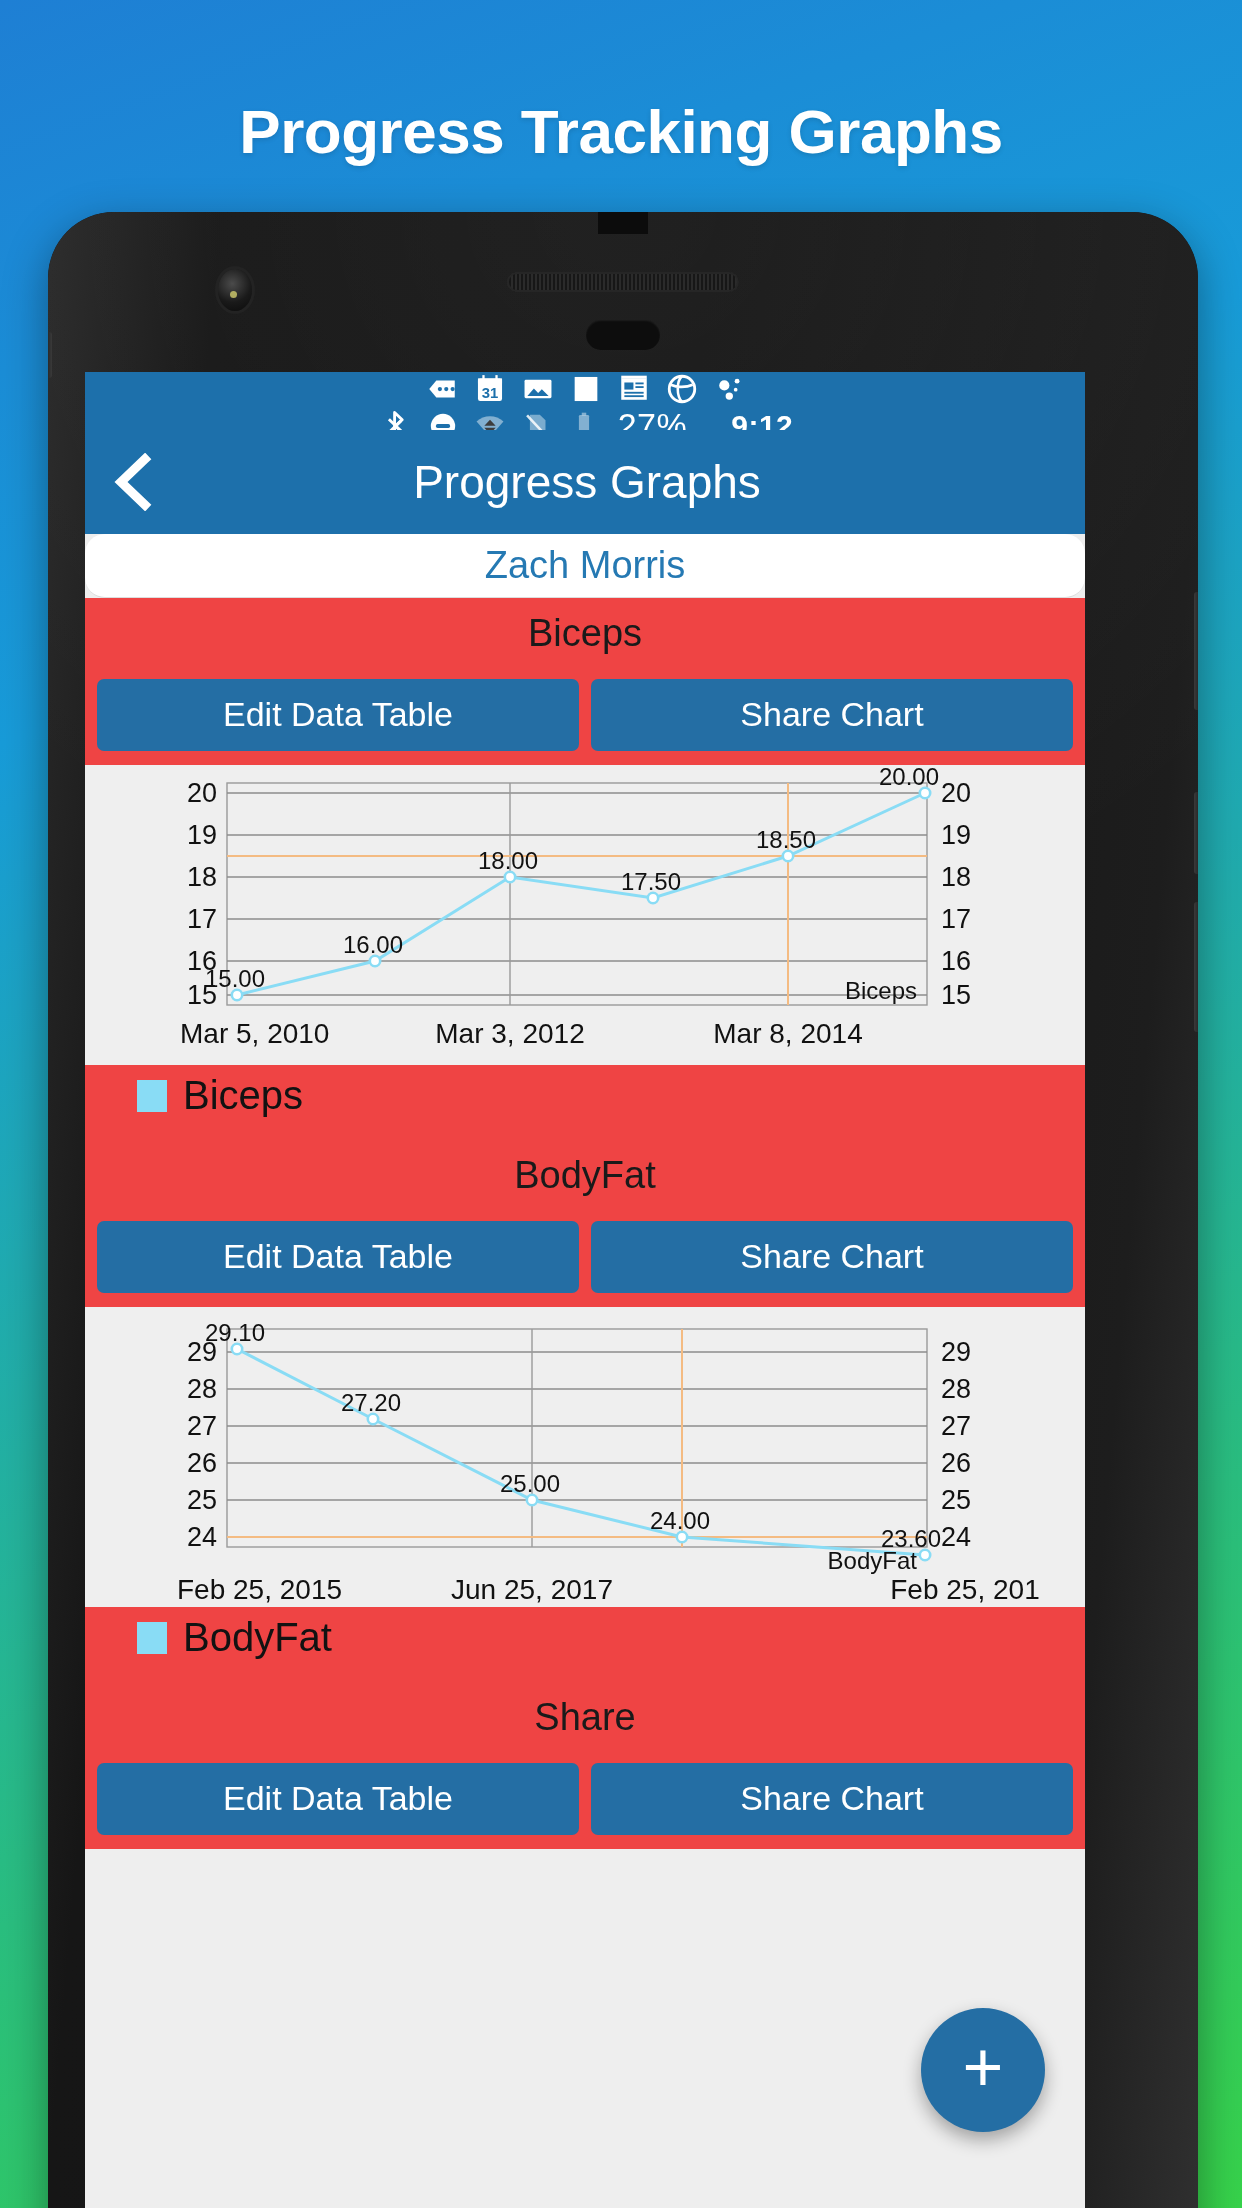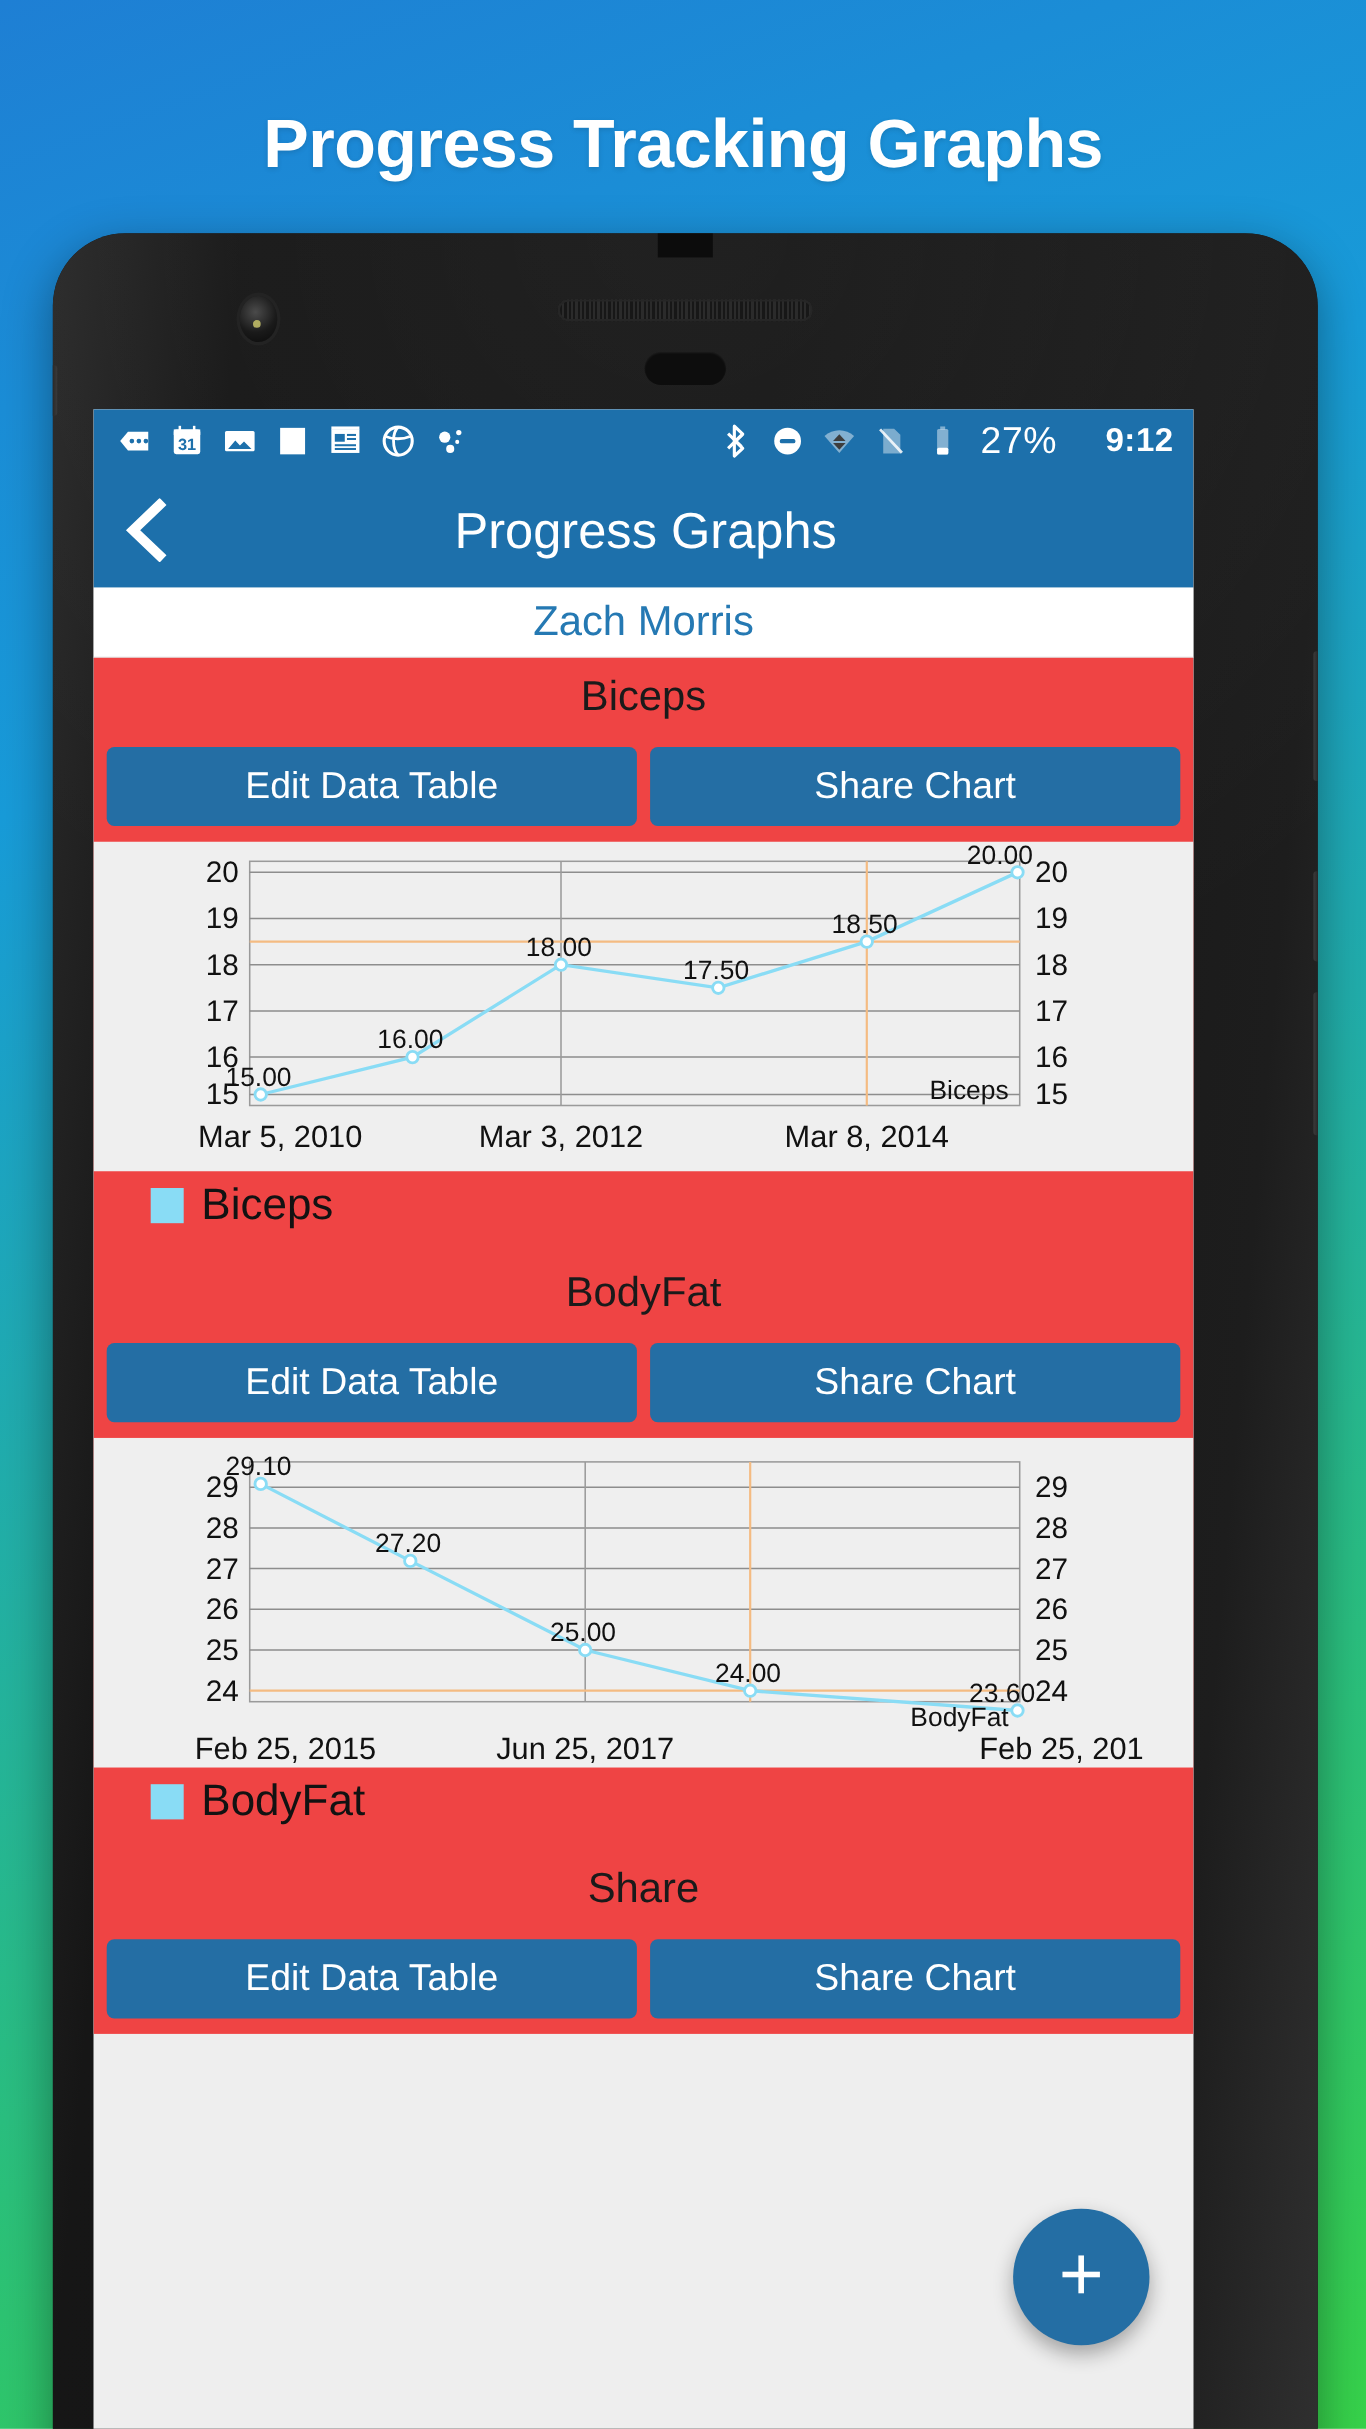--- a/index.html
+++ b/index.html
@@ -115,20 +115,21 @@
   }
 
   
   .statusbar {
     height: 58px;
     background: #1d70ab;
     display: flex;
     align-items: center;
     padding: 0 18px 0 20px;
     color: #ffffff;
+    flex-direction: column;
   }
   .sb-left { display: flex; align-items: center; gap: 14px; flex: 1; }
   .sb-right { display: flex; align-items: center; gap: 13px; }
   .sb-ico { width: 34px; height: 34px; display: block; }
   .sb-pct { font-size: 34px; font-weight: 500; letter-spacing: 0.5px; margin-left: 4px; }
   .sb-time { font-size: 30px; font-weight: 700; letter-spacing: 0.5px; margin-left: 31px; }
 
   
   .appbar {
     height: 104px;
@@ -154,20 +155,21 @@
   
   .client-row {
     height: 64px;
     background: #ffffff;
     display: flex;
     align-items: center;
     justify-content: center;
     color: #2579b3;
     font-size: 38px;
     border-bottom: 1px solid #dddddd;
+    border-radius: 20px;
   }
 
   
   .content { background: #ef4444; }
 
   .section-title {
     text-align: center;
     font-size: 38px;
     color: #1a1a1a;
     padding: 14px 0 12px;

